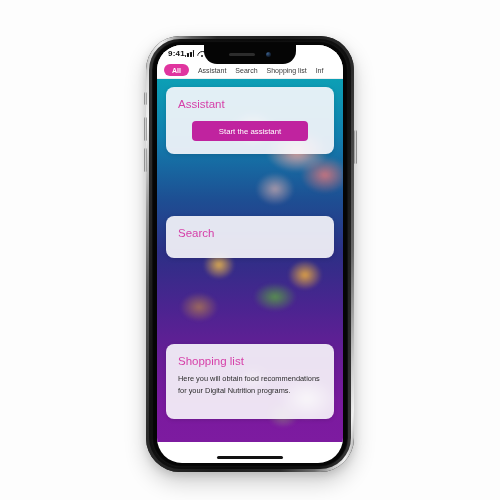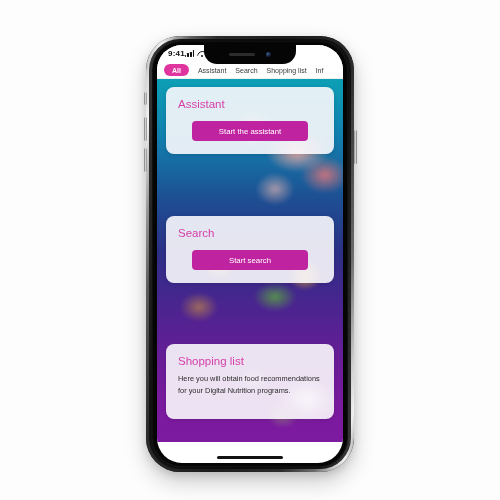--- a/index.html
+++ b/index.html
@@ -381,21 +381,20 @@
     <div class="content">
       <div class="bg-photo"></div>
 
       <div class="card" id="card-assistant">
         <h2 class="card-title">Assistant</h2>
         <button class="cta">Start the assistant</button>
       </div>
 
       <div class="card" id="card-search">
         <h2 class="card-title">Search</h2>
-        <button class="cta">Start search</button>
       </div>
 
       <div class="card" id="card-shopping">
         <h2 class="card-title">Shopping list</h2>
         <p class="card-body">Here you will obtain food recommendations for your Digital Nutrition programs.</p>
       </div>
     </div>
 
     <div class="home-ind"></div>
   </div>

